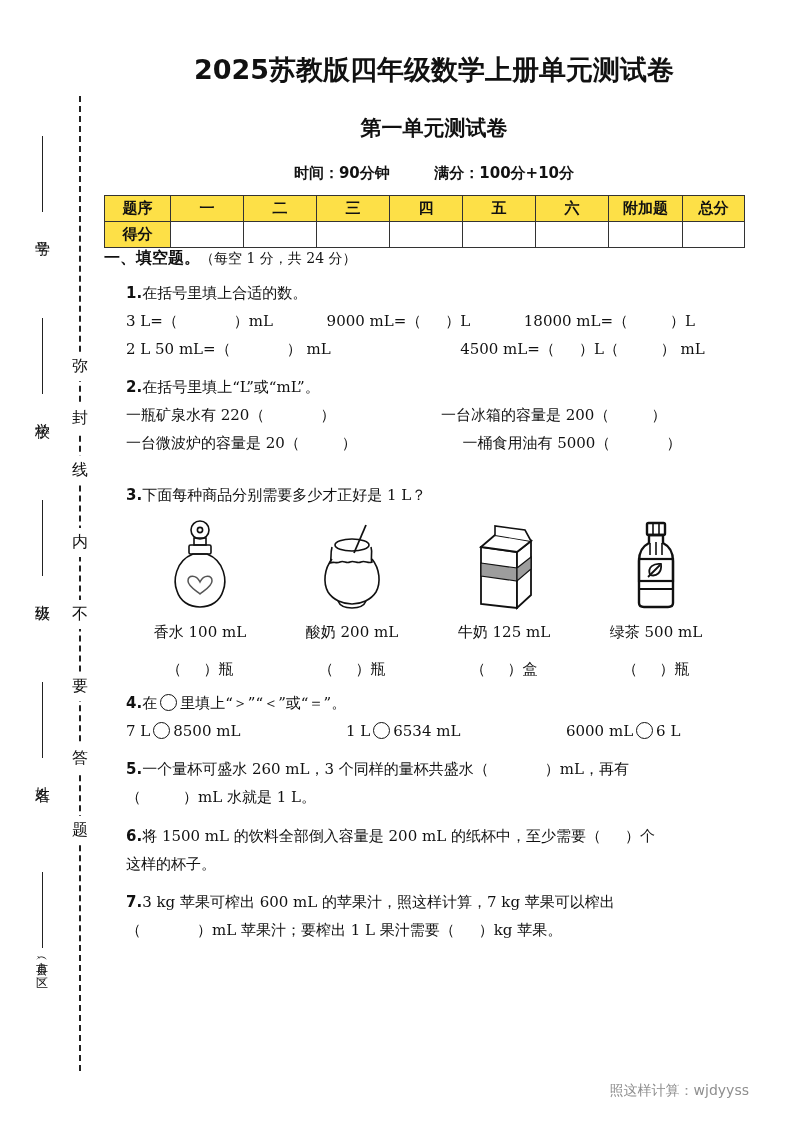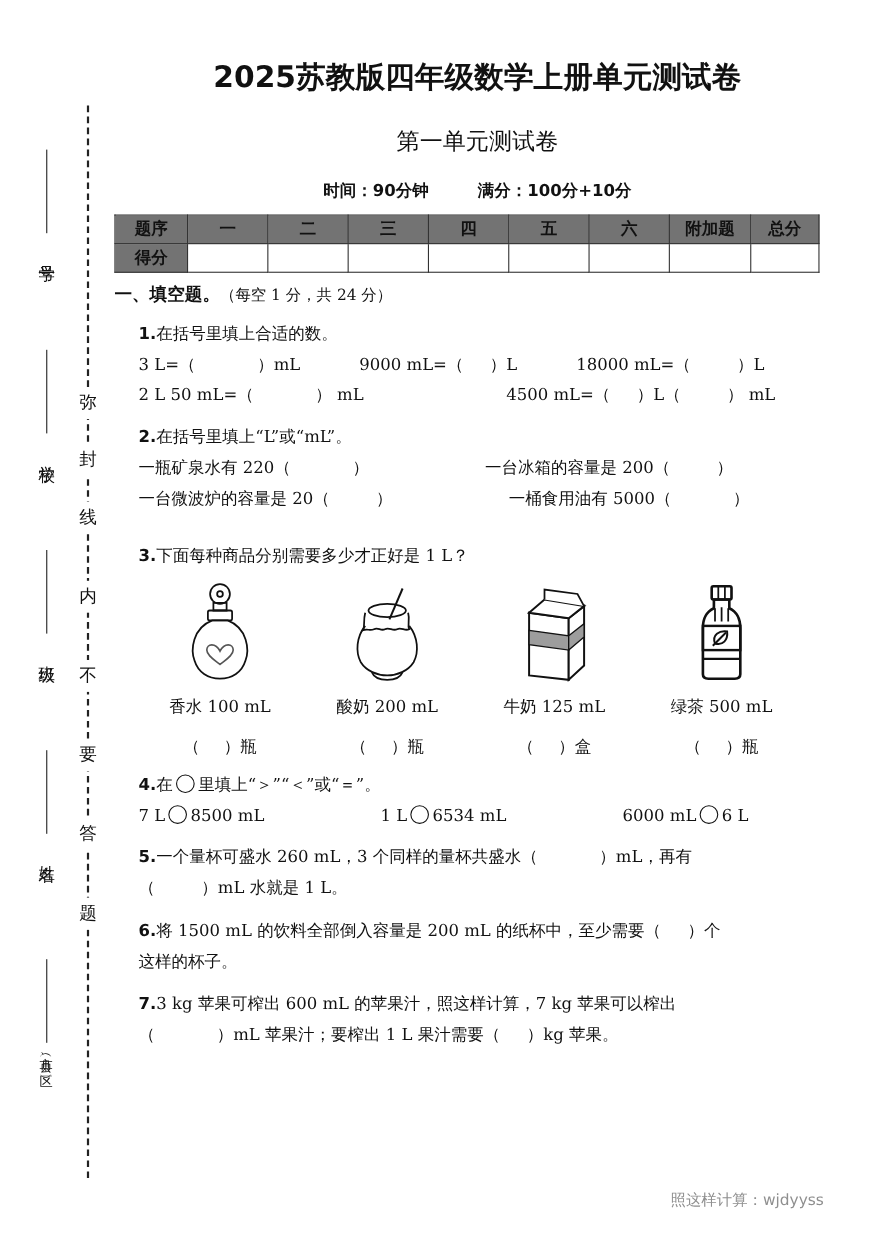--- a/index.html
+++ b/index.html
@@ -71,21 +71,21 @@
     font-size: 27px;
     font-weight: bold;
     font-family: "DejaVu Sans", "Liberation Sans", sans-serif;
     letter-spacing: 0px;
     white-space: nowrap;
   }
   .unit-title {
     margin-top: 26px;
     text-align: center;
     font-size: 21px;
-    font-weight: normal;
+    font-weight: bold;
     font-family: "DejaVu Sans", "Liberation Sans", sans-serif;
   }
   .exam-meta {
     margin-top: 22px;
     text-align: center;
     font-size: 15px;
     font-weight: bold;
     font-family: "DejaVu Sans", "Liberation Sans", sans-serif;
   }
   .exam-meta .gap { display:inline-block; width: 34px; }
@@ -99,30 +99,29 @@
   }
   table.score-table td {
     border: 1px solid #333;
     height: 26px;
     text-align: center;
     font-size: 15px;
     font-family: "DejaVu Sans", "Liberation Sans", sans-serif;
     font-weight: bold;
     padding: 0;
   }
-  td.hdr { background: #737373; }
+  td.hdr { background: #fde047; }
   td.blank { background: #ffffff; }
   col.c-label { width: 66px; }
   col.c-num   { width: 73px; }
   col.c-extra { width: 74px; }
   col.c-total { width: 62px; }
 
   
   .section-head {
-    margin-top: 10px;
     font-size: 16px;
     font-weight: bold;
     font-family: "DejaVu Sans", "Liberation Sans", sans-serif;
   }
   .section-head .pts {
     font-size: 14px;
     font-weight: normal;
     font-family: "DejaVu Serif", "Liberation Serif", serif;
   }
 

